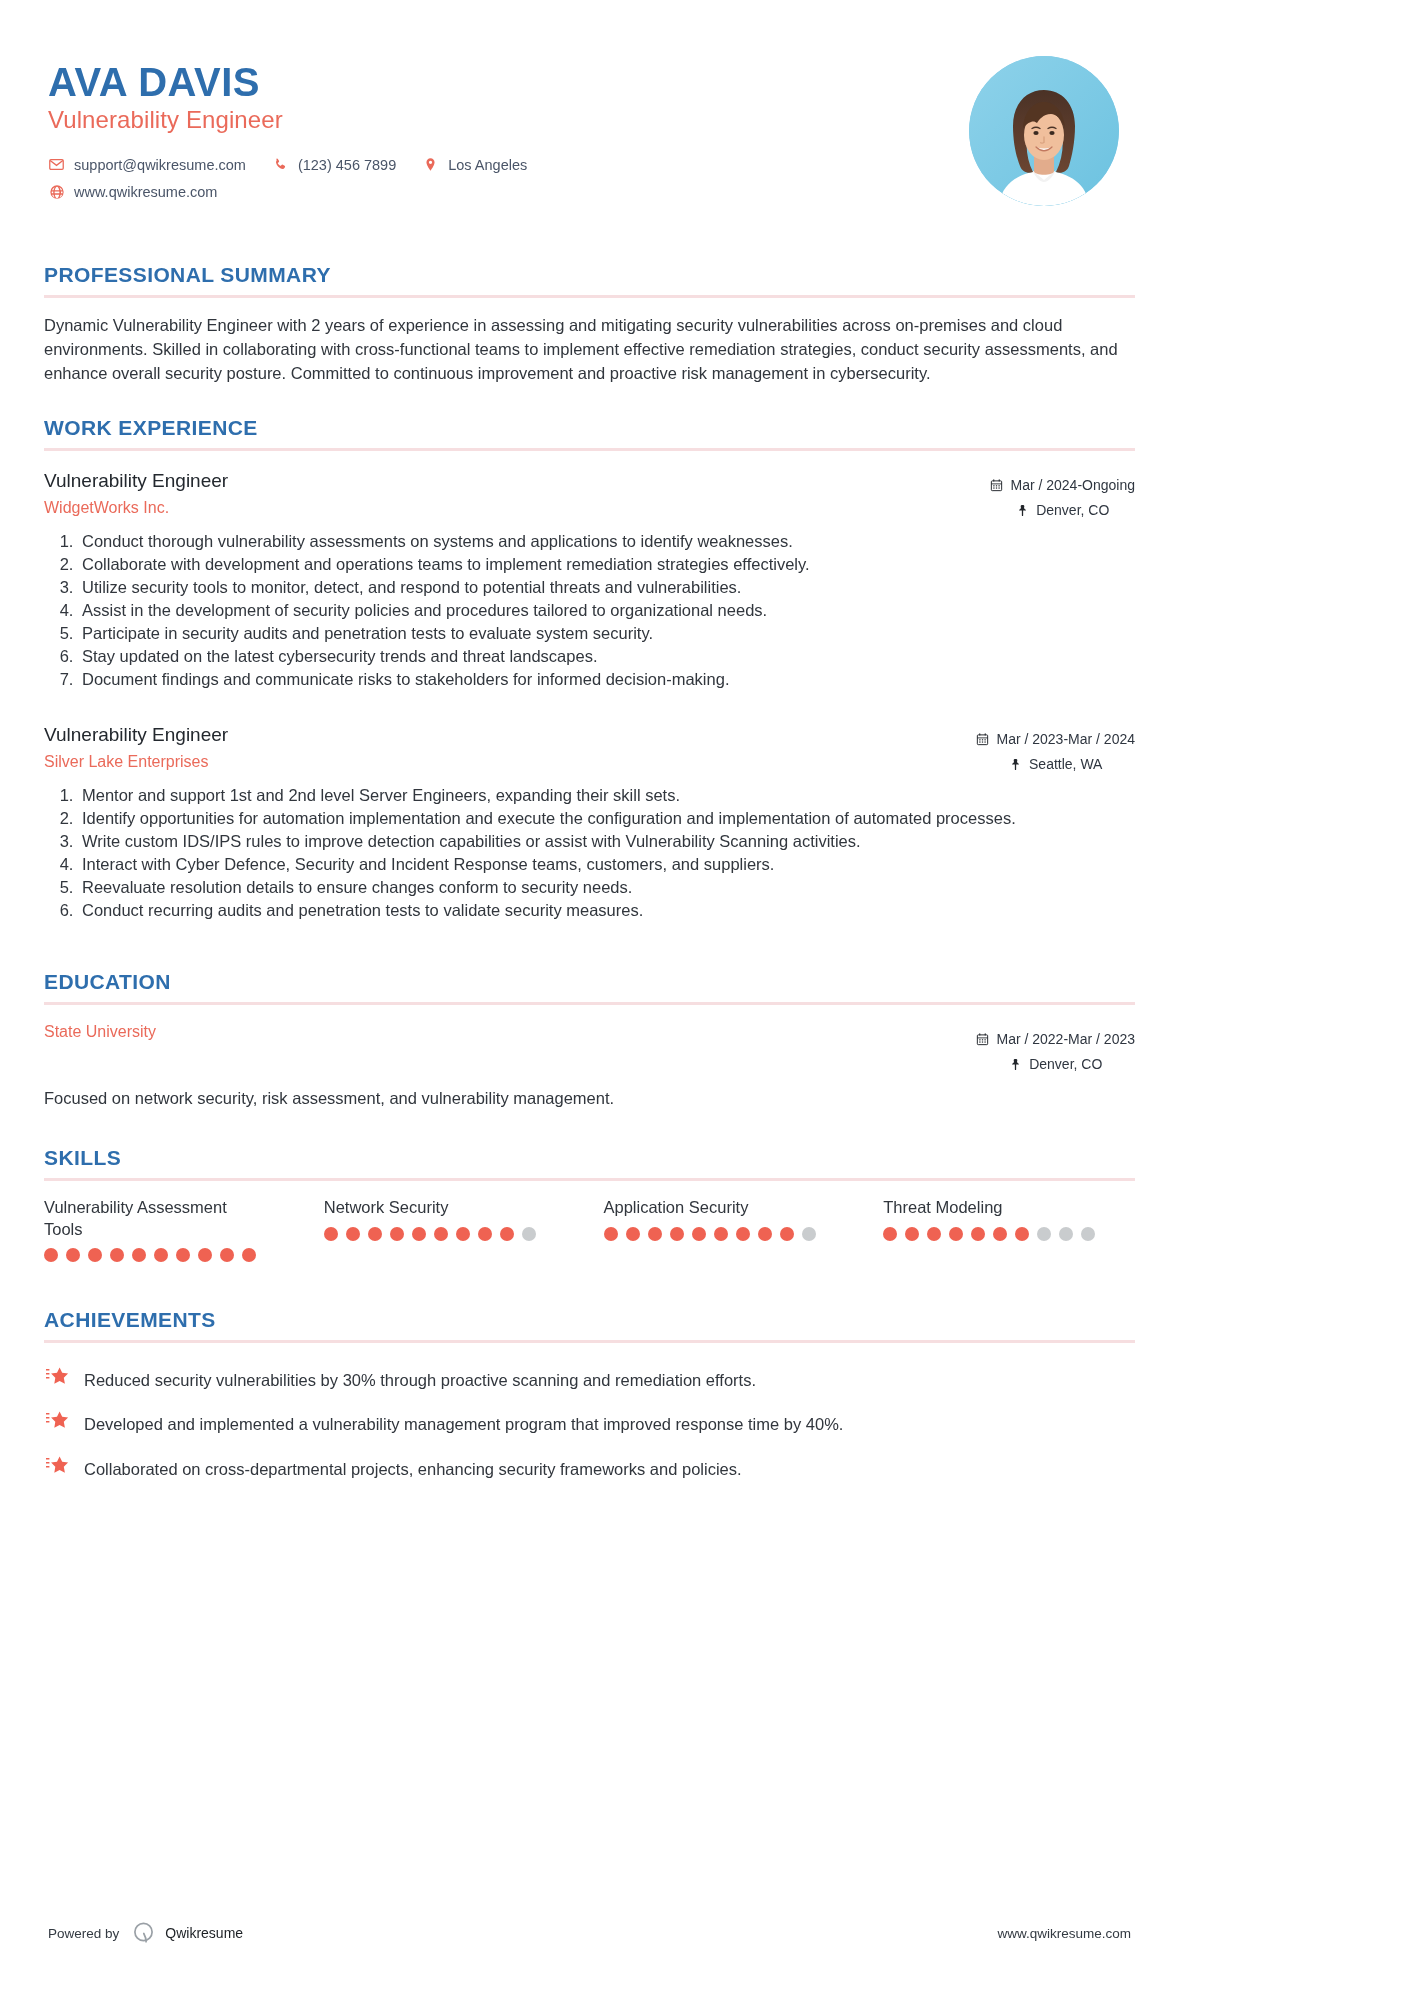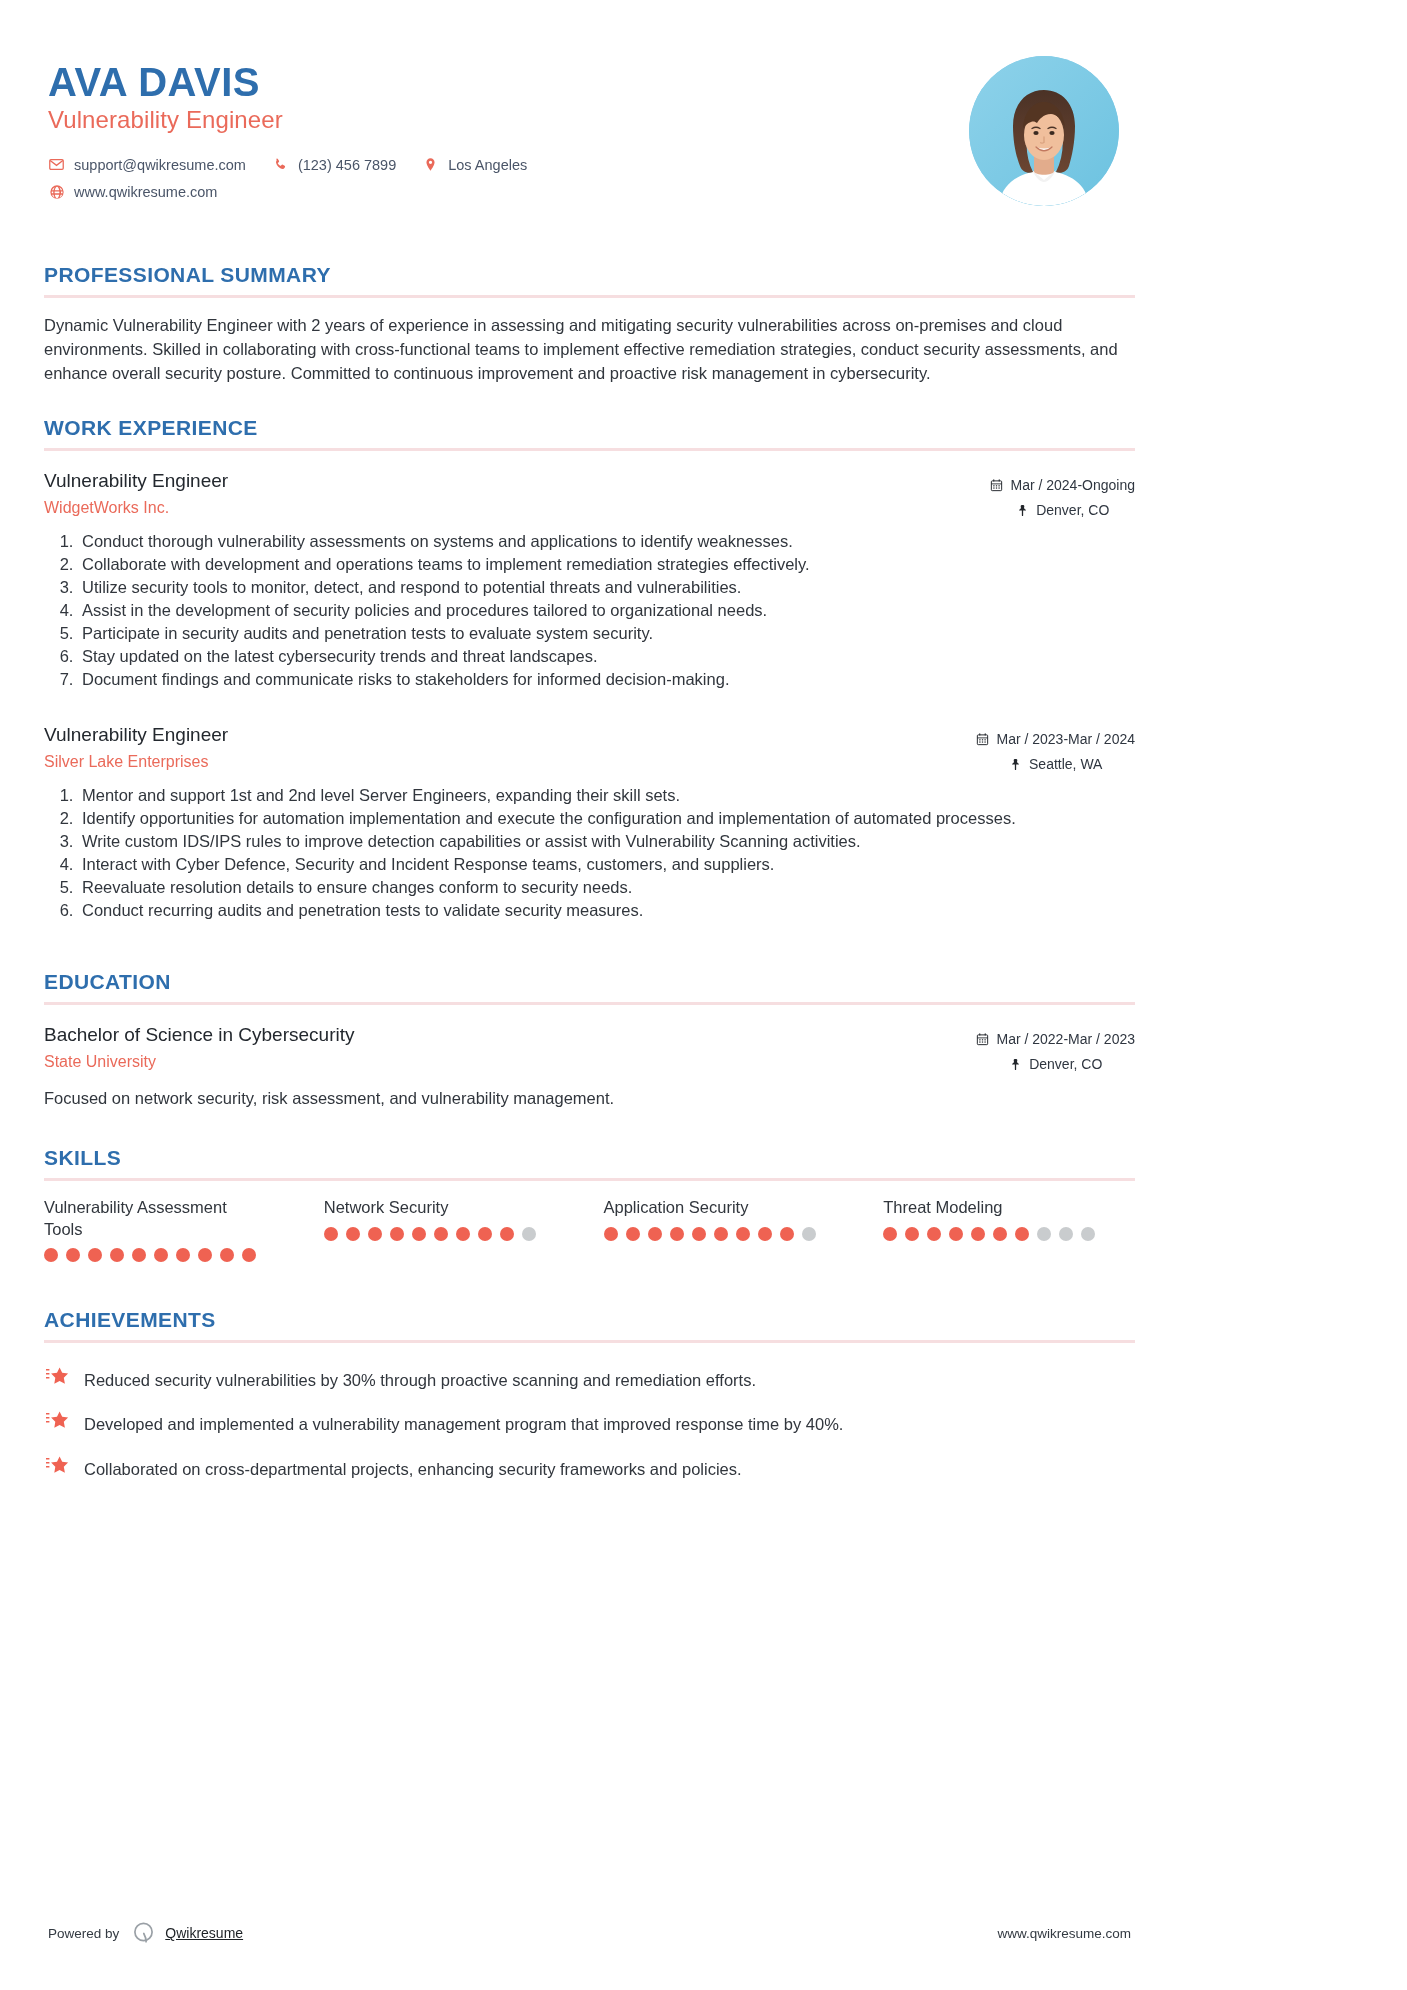--- a/index.html
+++ b/index.html
@@ -242,21 +242,20 @@
     width: 26px;
     height: 26px;
     margin: 0 8px 0 12px;
     color: #9aa0a6;
     flex: 0 0 auto;
   }
   .footer-logo svg { display: block; }
   .footer-brand {
     font-size: 14px;
     color: #1d2125;
-    text-decoration: underline;
   }
   .footer-right {
     font-size: 13.5px;
     color: #333a42;
   }
 </style>
 </head>
 <body>
 
 <div class="page">
@@ -449,21 +448,20 @@
     </div>
   </div>
 
   <div class="section" style="margin-top:48px;">
     <div class="section-title">EDUCATION</div>
     <div class="section-rule"></div>
 
     <div class="entry">
       <div class="entry-head">
         <div class="entry-left">
-          <div class="entry-role">Bachelor of Science in Cybersecurity</div>
           <div class="entry-org">State University</div>
         </div>
         <div class="entry-right">
           <div class="meta-line">
             <span class="micon">
               <svg width="13" height="13" viewBox="0 0 24 24" fill="currentColor">
                 <path d="M7 1.5v2M17 1.5v2" stroke="currentColor" stroke-width="2" stroke-linecap="round"></path>
                 <rect x="2.5" y="3.5" width="19" height="18" rx="1.6" fill="none" stroke="currentColor" stroke-width="1.8"></rect>
                 <path d="M2.5 9h19" stroke="currentColor" stroke-width="1.6"></path>
                 <rect x="6" y="11.5" width="2.4" height="2.2"></rect>

